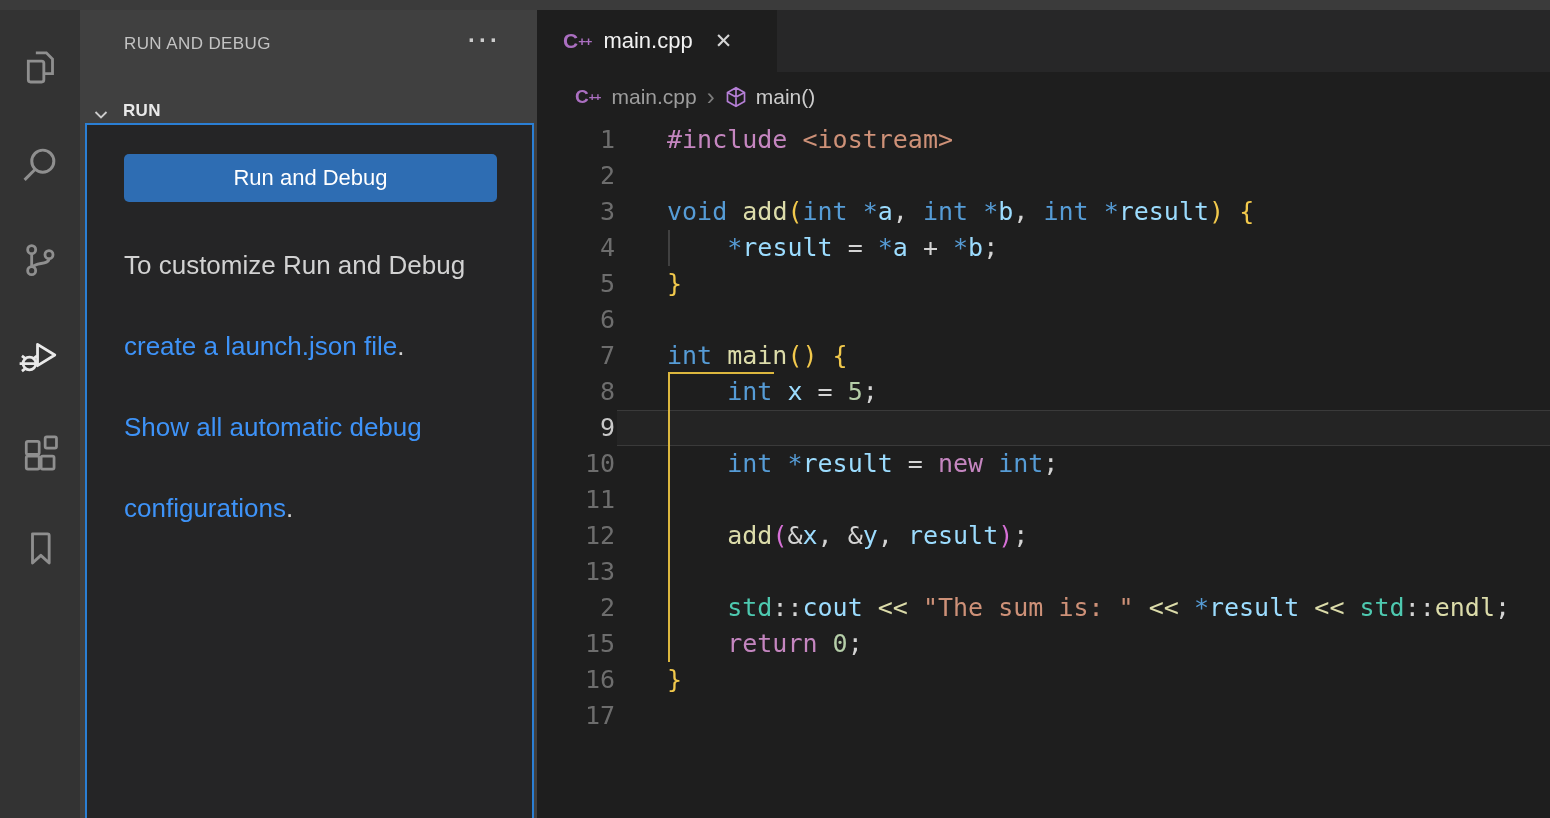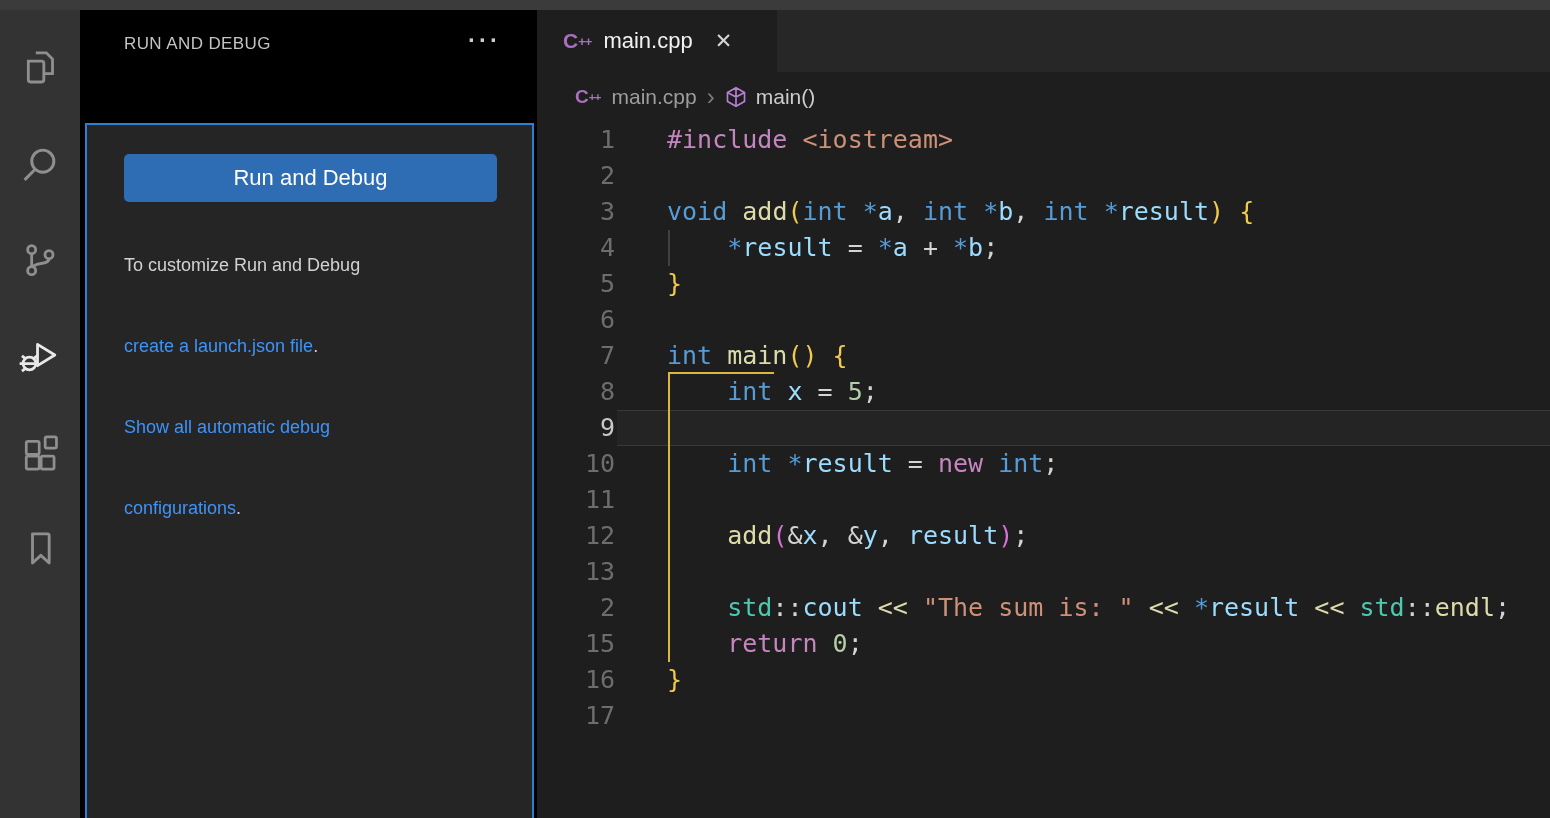--- a/index.html
+++ b/index.html
@@ -10,40 +10,40 @@
   .titlebar { position:absolute; left:0; top:0; width:1550px; height:10px; background:#3b3b3b; }
 
   
   .activitybar { position:absolute; left:0; top:10px; width:80px; height:808px; background:#333333; }
   .act-icon { position:absolute; left:16px; width:48px; height:48px; display:flex;
               align-items:center; justify-content:center; color:#8f8f8f; cursor:pointer; }
   .act-icon.active { color:#e9e9e9; }
   .act-icon svg { stroke:currentColor; fill:none; stroke-width:1.7; }
 
   
-  .sidebar { position:absolute; left:80px; top:10px; width:457px; height:808px; background:#000000; }
+  .sidebar { position:absolute; left:80px; top:10px; width:457px; height:808px; background:#404040; }
   .side-header { position:absolute; left:0; top:0; width:100%; height:70px; }
   .side-title { position:absolute; left:44px; top:24px; font-size:17px; letter-spacing:.4px; color:#c3c3c3; }
   .side-ellipsis { position:absolute; right:36px; top:16px; font-size:24px; font-weight:bold;
                    letter-spacing:3px; color:#cccccc; cursor:pointer; }
   .run-section { position:absolute; left:0; top:86px; height:30px; width:100%; display:flex;
                  align-items:center; cursor:pointer; }
   .run-chevron { margin-left:14px; width:14px; height:10px; color:#cccccc; }
   .run-chevron svg { stroke:currentColor; fill:none; stroke-width:1.8; }
   .run-label { margin-left:15px; font-size:17px; font-weight:bold; color:#e9e9e9; letter-spacing:.3px; }
 
   .run-panel { position:absolute; left:5px; top:113px; width:449px; height:712px;
                border:2px solid #2b7fd4; background:#252526; }
   .rd-button { display:block; margin:29px 0 0 37px; width:373px; height:48px; border:none;
                border-radius:5px; background:#2e6db3; color:#ffffff; font-size:22px;
                font-family:"Liberation Sans", sans-serif; cursor:pointer; }
   .messages { margin:30px 40px 0 37px; }
   .para { margin-top:28px; }
   .para:first-child { margin-top:0; }
-  .pline { font-size:18px; line-height:36px; color:#d2d2d2; white-space:pre;margin-top:45px; }
+  .pline { font-size:26px; line-height:36px; color:#d2d2d2; white-space:pre;margin-top:45px; }
   .pline .link { color:#3e93f8; cursor:pointer; }
 
   
   .editor { position:absolute; left:537px; top:10px; width:1013px; height:808px; background:#1e1e1e; }
   .tabbar { position:absolute; left:0; top:0; width:100%; height:62px; background:#272728; }
   .tab { position:absolute; left:0; top:0; width:240px; height:62px; background:#1e1e1e;
          display:flex; align-items:center; cursor:pointer; }
   .cpp-icon { color:#ab6fc1; font-weight:bold; white-space:nowrap; }
   .cpp-icon .pp { font-size:.62em; vertical-align:.18em; letter-spacing:-1px; }
   .tab .cpp-icon { margin-left:26px; font-size:21px; }
@@ -131,20 +131,28 @@
       <path d="M7.5 3.5 H16.5 Q17.5 3.5 17.5 4.5 V21 L12.5 16.4 L7.5 21 Z" stroke-linejoin="round"></path>
     </svg>
   </div>
 </div>
 
 <div class="sidebar">
   <div class="side-header">
     <span class="side-title">RUN AND DEBUG</span>
     <span class="side-ellipsis">···</span>
   </div>
+  <div class="run-section">
+    <span class="run-chevron">
+      <svg width="14" height="10" viewBox="0 0 14 10">
+          <path d="M1.5 2 L7 7.5 L12.5 2"></path>
+        </svg>
+    </span>
+    <span class="run-label">RUN</span>
+  </div>
   <div class="run-panel">
     <button class="rd-button">Run and Debug</button>
     <div class="messages">
         <div class="para">
           <div class="pline"><span>To customize Run and Debug</span></div>
           <div class="pline"><span class="link">create a launch.json file</span><span>.</span></div>
         </div>
         <div class="para">
           <div class="pline"><span class="link">Show all automatic debug</span></div>
           <div class="pline"><span class="link">configurations</span><span>.</span></div>

